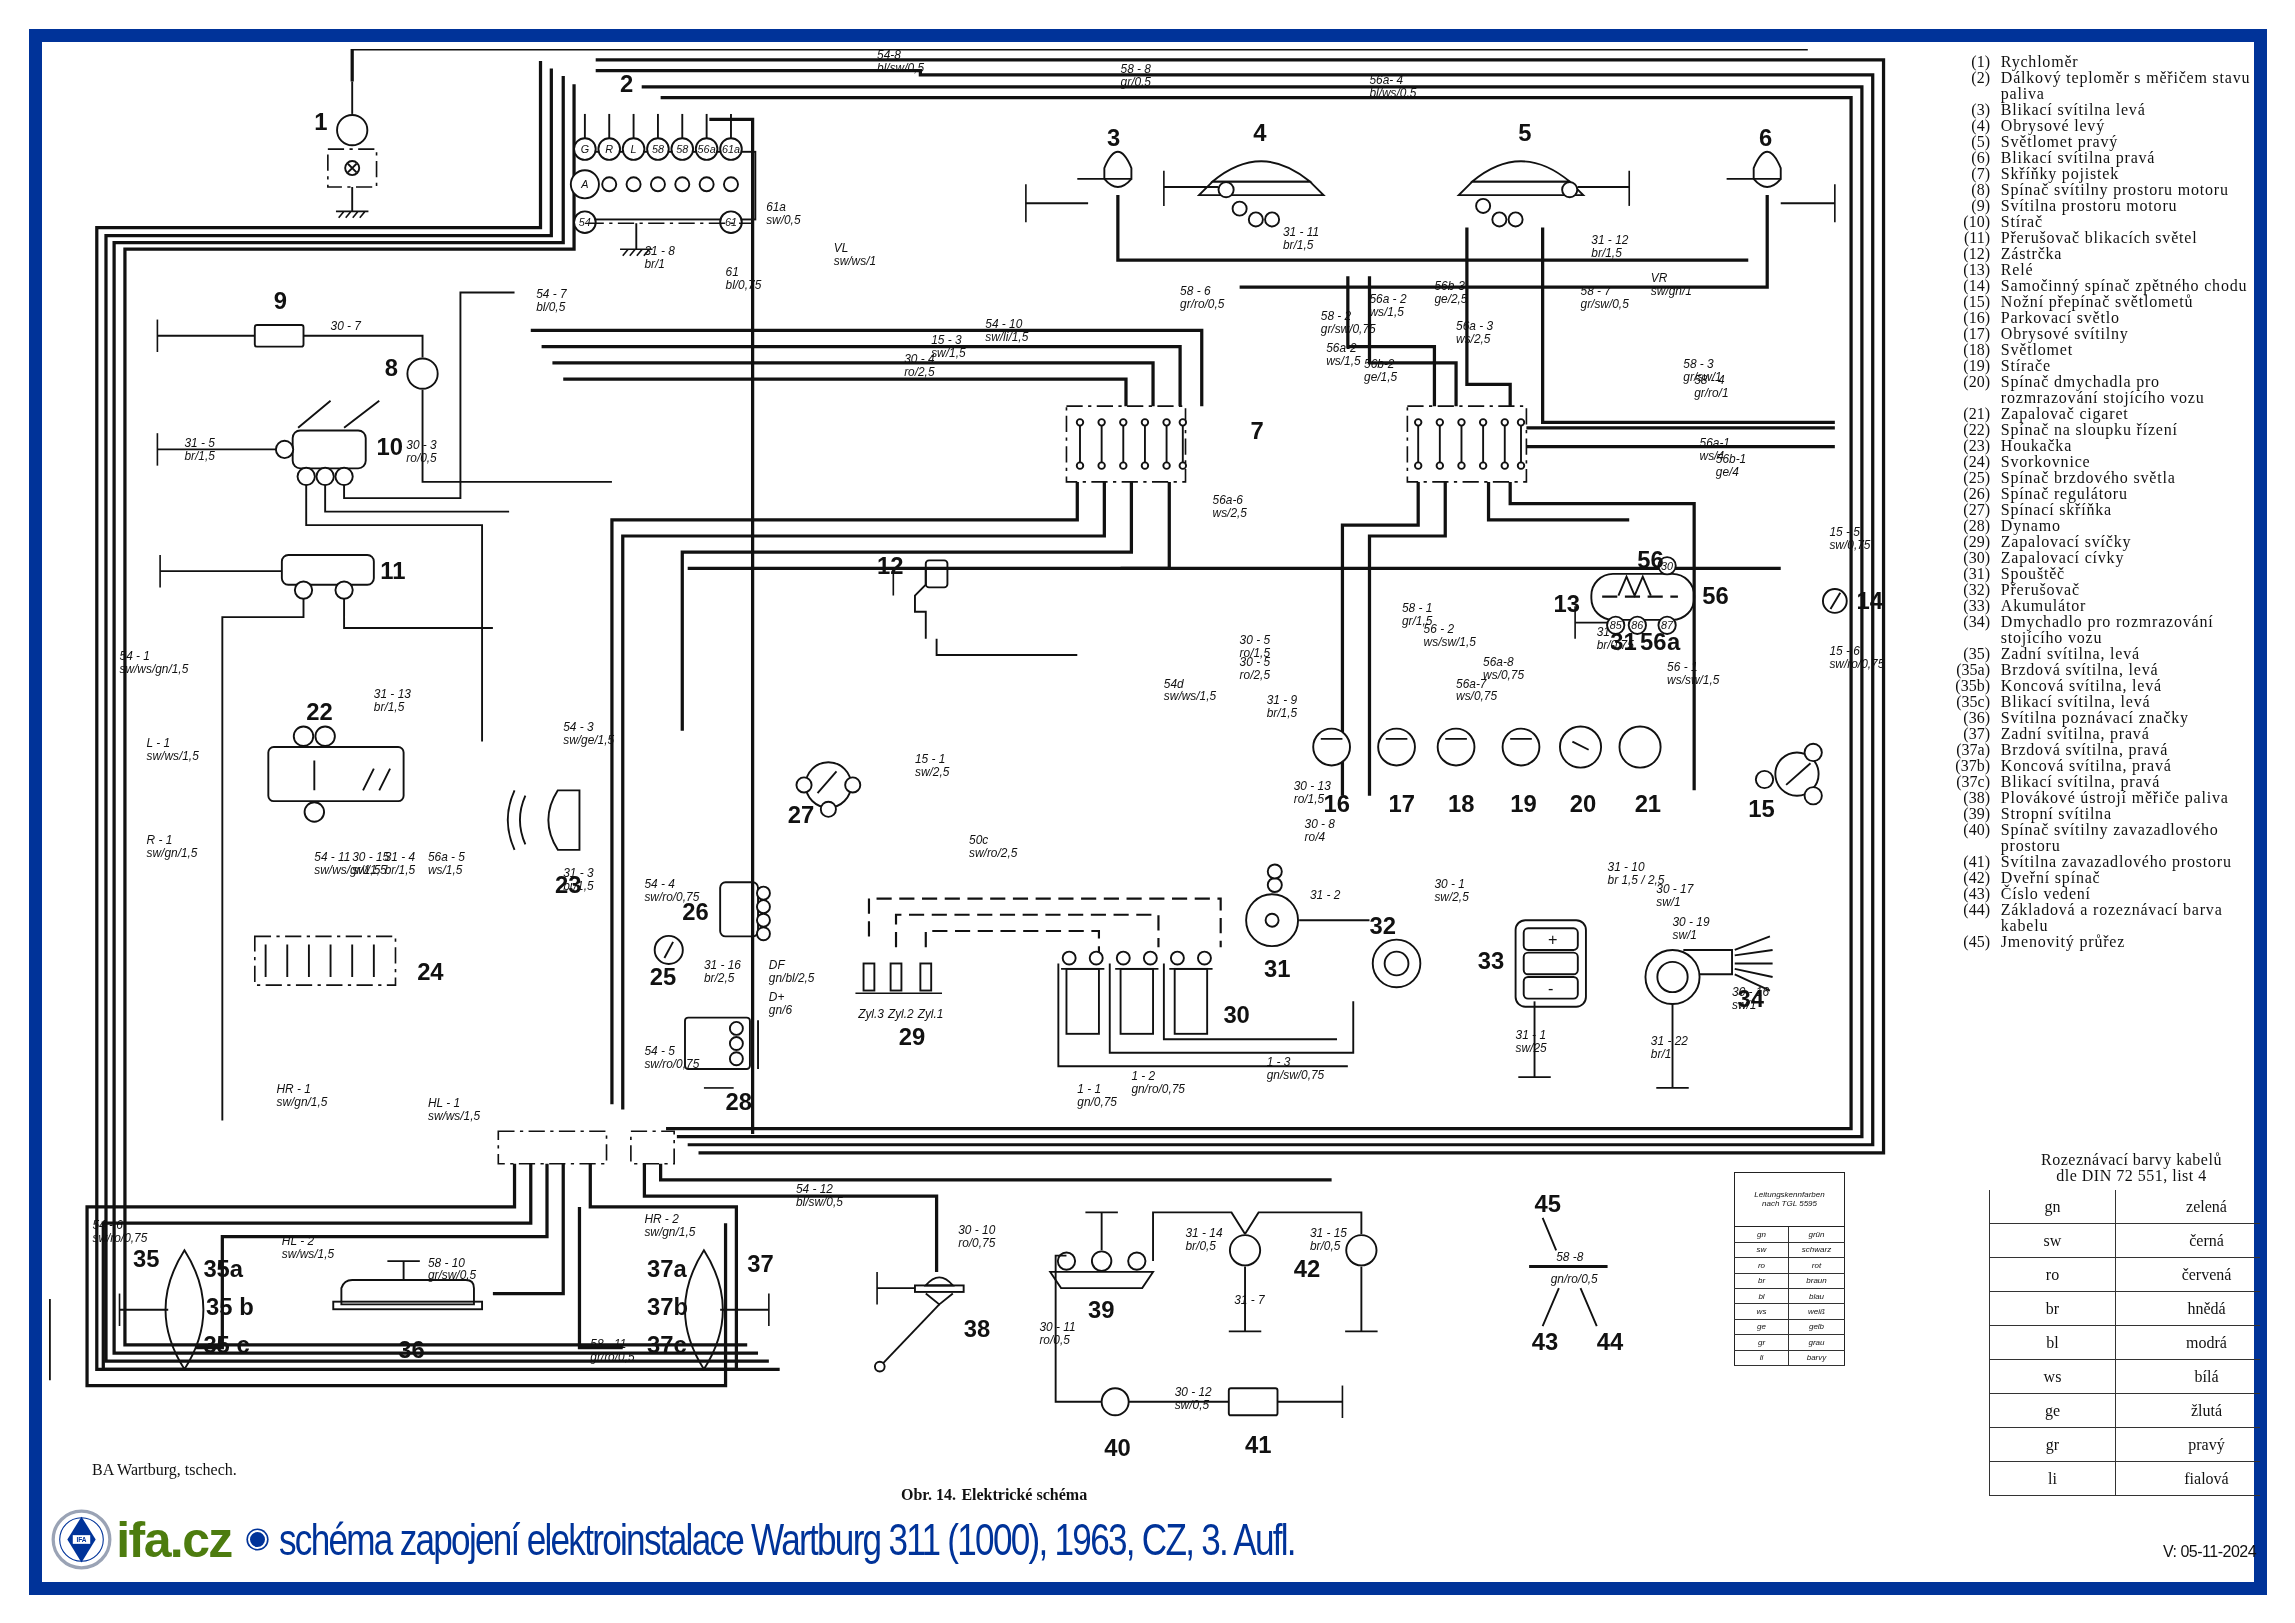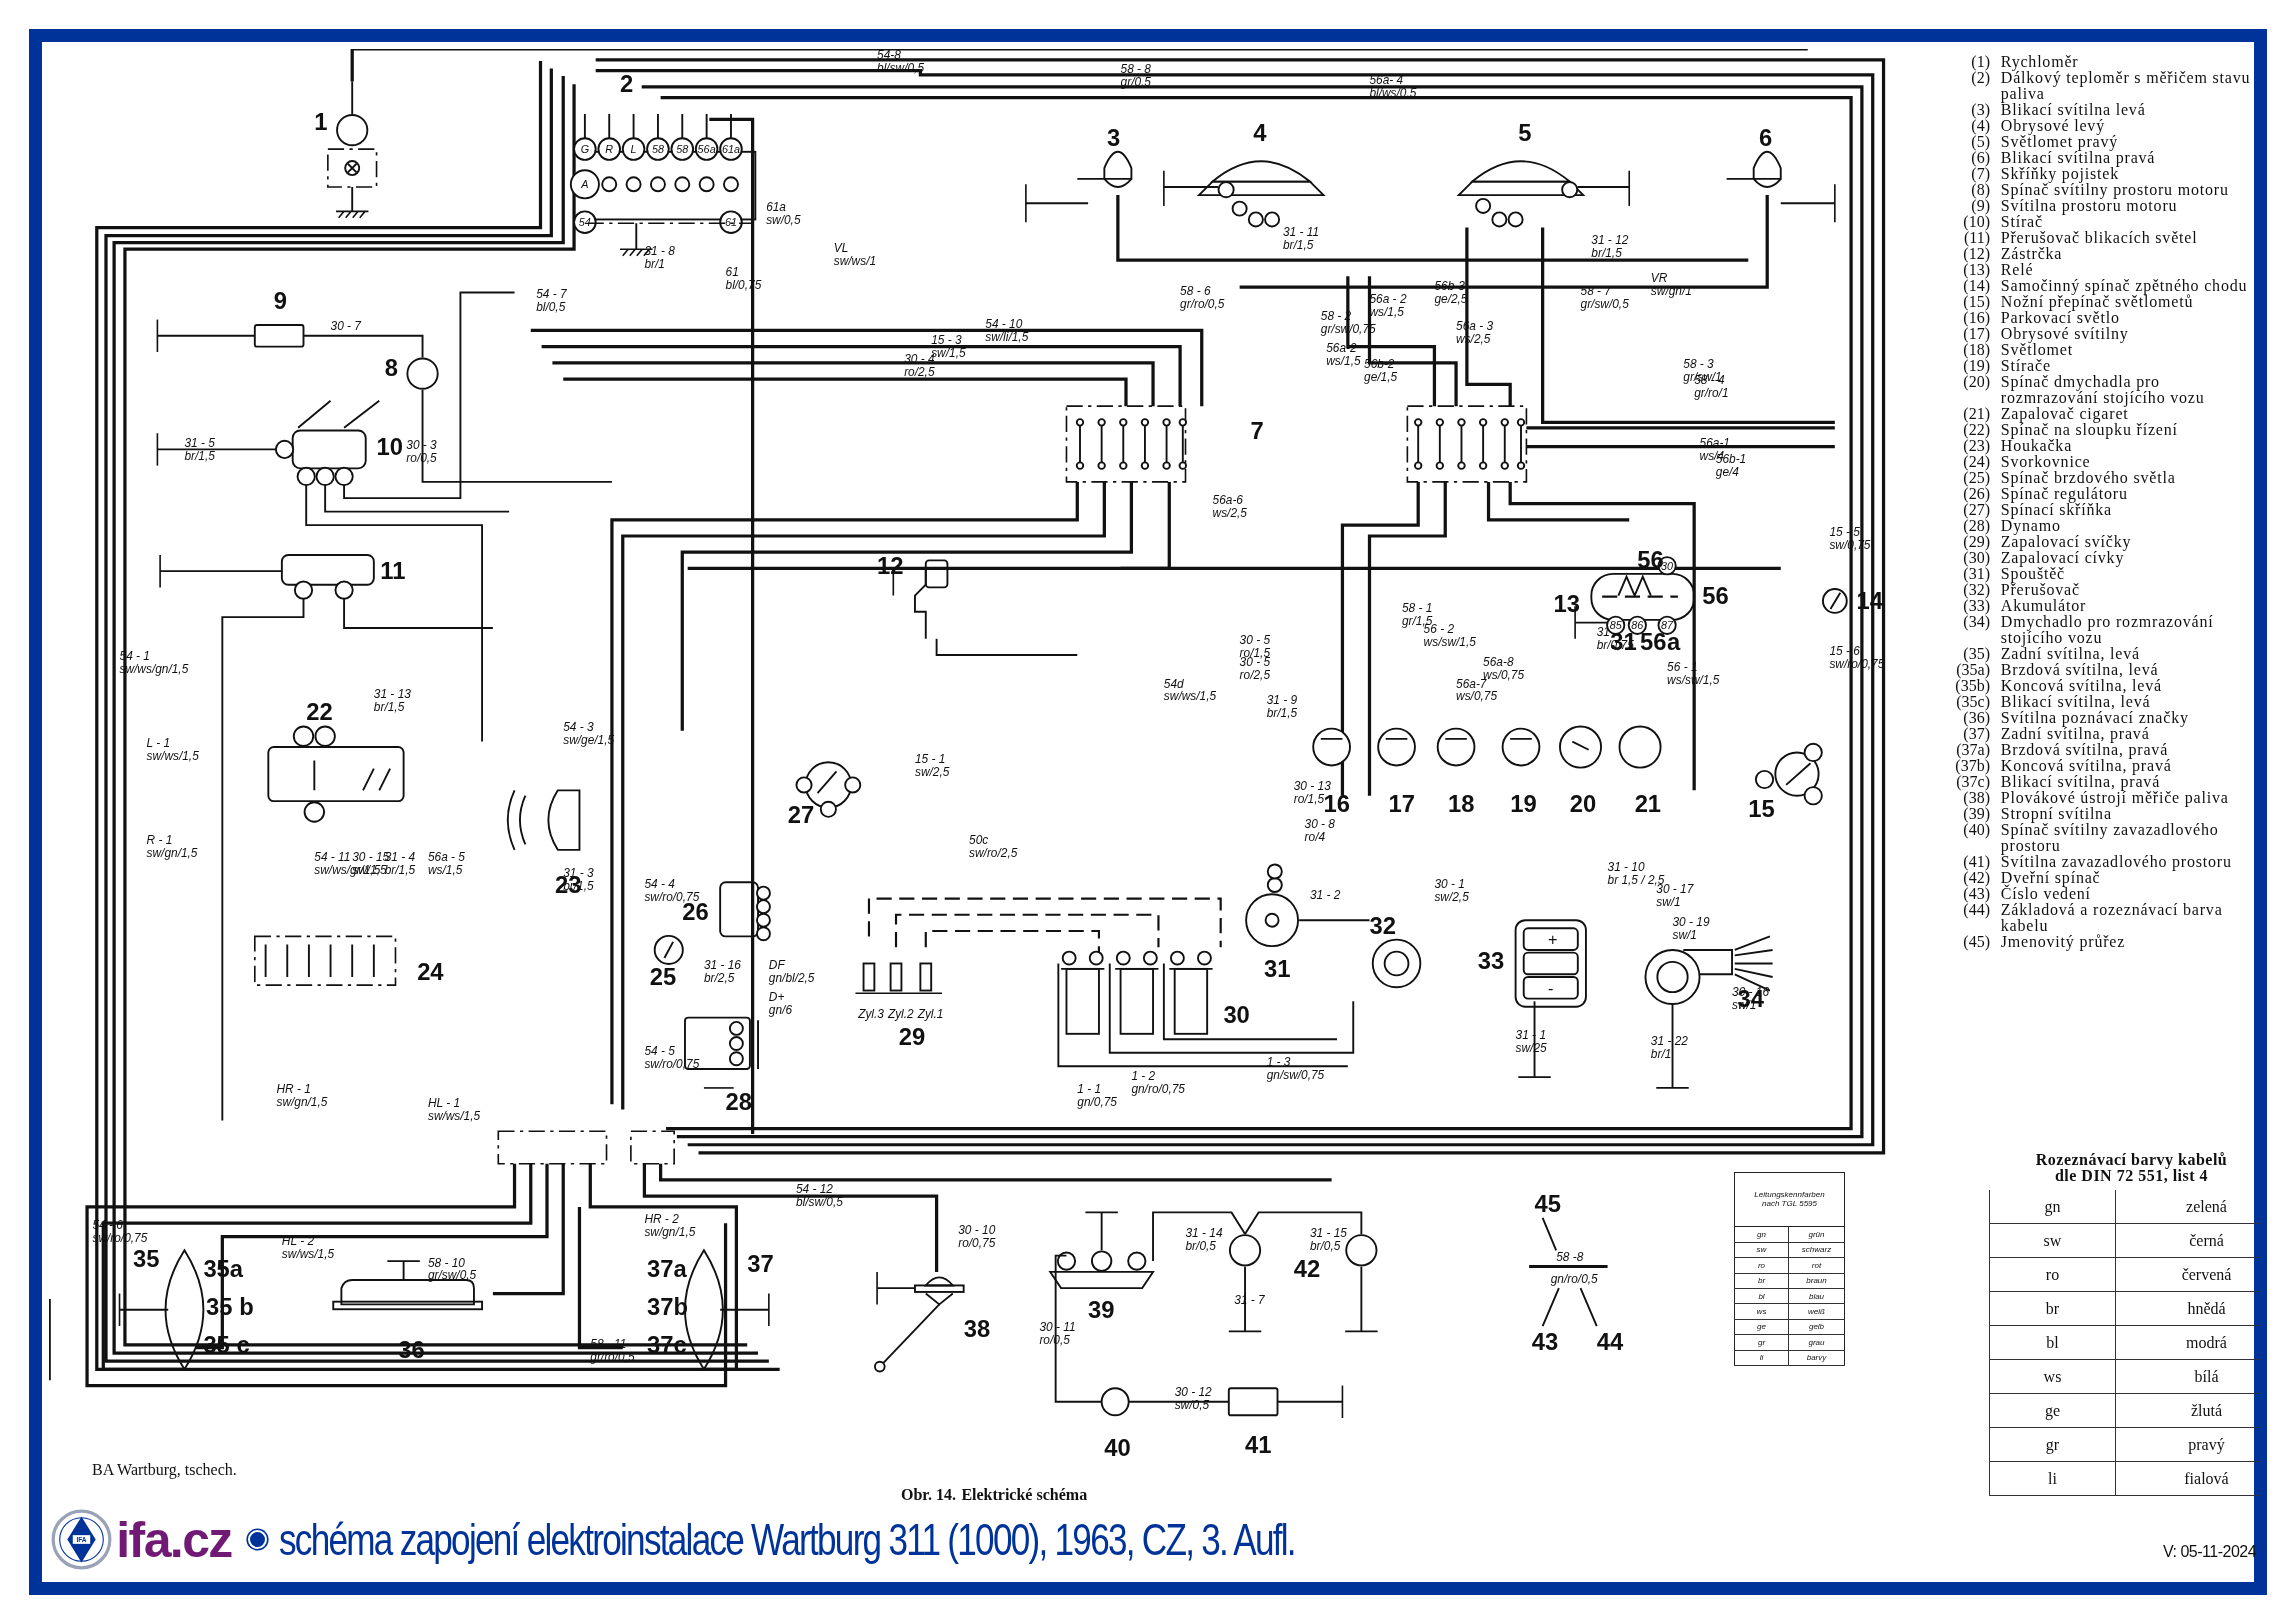--- a/index.html
+++ b/index.html
@@ -20,41 +20,41 @@
   svg.schematic text.pin { font-size:20px; font-style:italic; }
   svg.schematic text.wl  { font-size:22px; font-style:italic; }
 
   .legend { position:absolute; left:1948px; top:54px; width:303px;
             font-family:"Liberation Serif", serif; font-size:16px; line-height:16px; }
   .legend .row { display:flex; }
   .legend .no { width:42px; text-align:right; padding-right:10.8px; flex:none; }
   .legend .txt { flex:1; letter-spacing:0.8px; }
 
   .color-title { position:absolute; left:1991px; top:1152px; width:281px; text-align:center;
-                 font-weight:bold; font-size:16px; line-height:16px; letter-spacing:0.5px; }
+                 font-weight:normal; font-size:16px; line-height:16px; letter-spacing:0.5px; }
   .color-table { position:absolute; left:1989px; top:1190px; width:271px; border-collapse:collapse;
                  font-size:16px; }
   .color-table td { border-bottom:1.1px solid #333; height:31px; }
   .color-table td.code { width:123px; text-align:center; border-right:1.1px solid #333; border-left:1.1px solid #333; }
   .color-table td.cz { padding-left:38px;text-align:center; }
 
   .de-table { position:absolute; left:1734px; top:1172px; width:111px; border:1.6px solid #222;
               border-collapse:collapse; font-family:"Liberation Sans", sans-serif; font-style:italic;
               font-size:8px; }
   .de-table th { font-weight:normal; border-bottom:1.6px solid #222; padding:18px; line-height:8.7px; }
   .de-table td { border-bottom:1.1px solid #333; height:12.4px; text-align:center; }
   .de-table td:first-child { border-right:1.1px solid #333; width:51px; }
 
   .caption { position:absolute; left:901px; top:1486px; font-size:16px; font-weight:bold; }
   .caption .cap-no { margin-right:5.4px; }
   .src { position:absolute; left:92px; top:1461px; font-size:16px; }
 
   .footer { position:absolute; left:51px; top:1509px; height:61px; display:flex; align-items:center; }
   .logo { width:61px; height:61px; }
-  .brand { font-family:"Liberation Sans", sans-serif; font-weight:bold; color:#701a75; font-size:50px;
+  .brand { font-family:"Liberation Sans", sans-serif; font-weight:bold; color:#4d7c0f; font-size:50px;
            letter-spacing:-1.6px; margin-left:4.3px; }
   .bullet { width:15px; height:15px; border-radius:50%; background:#003399; margin:0 12px 0 16px;
             border:2.7px solid #fff; box-shadow:0 0 0 1.6px #003399; }
   .ftitle { font-family:"Liberation Sans Narrow", "Liberation Sans", sans-serif; color:#003399; font-size:45px;
             letter-spacing:-2.2px; transform:scaleX(0.78); transform-origin:left center; white-space:nowrap; }
   .version { position:absolute; left:2163px; top:1543px; font-family:"Liberation Sans", sans-serif;
              font-size:16px; letter-spacing:-0.5px; }
 </style>
 </head>
 <body>

